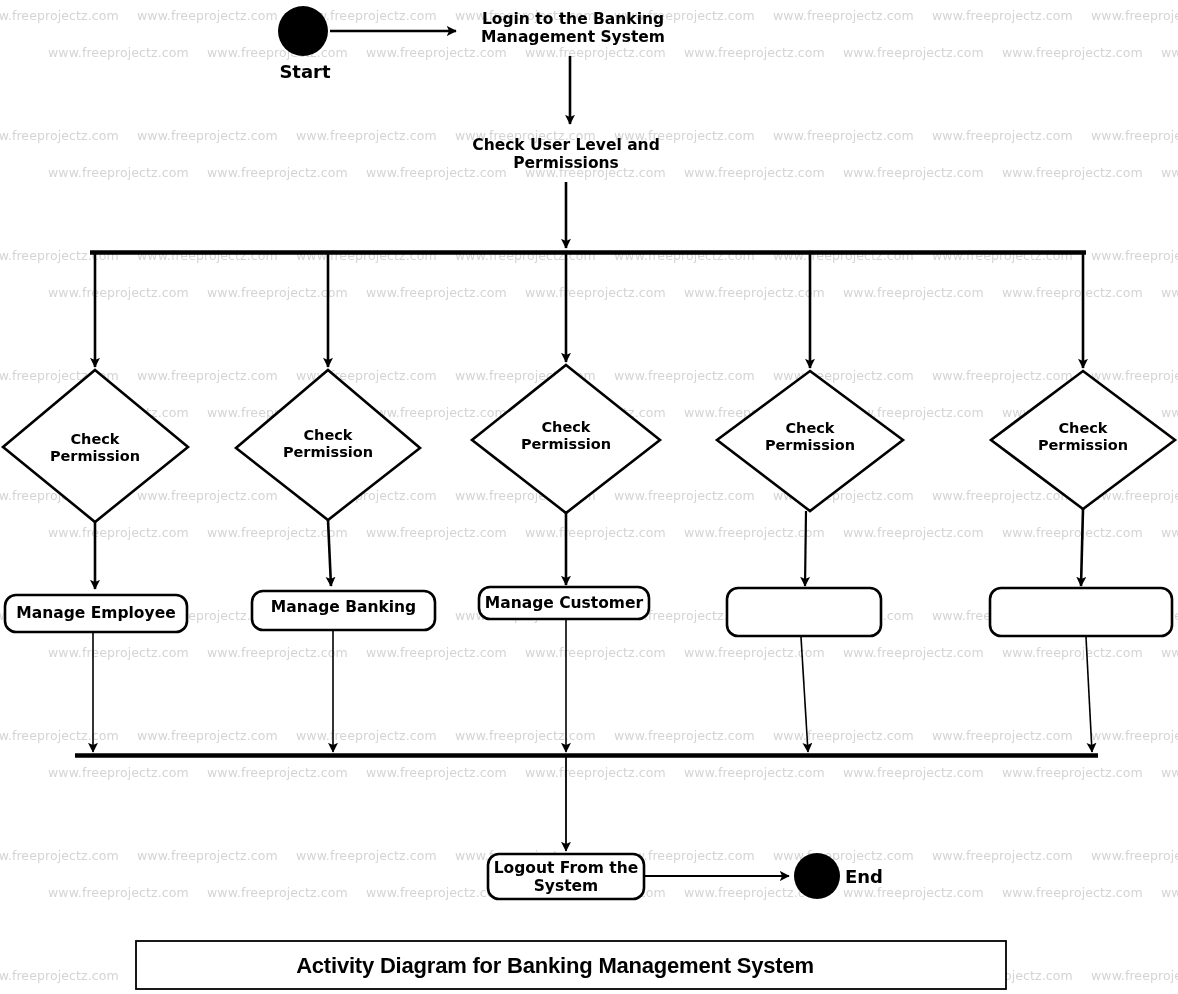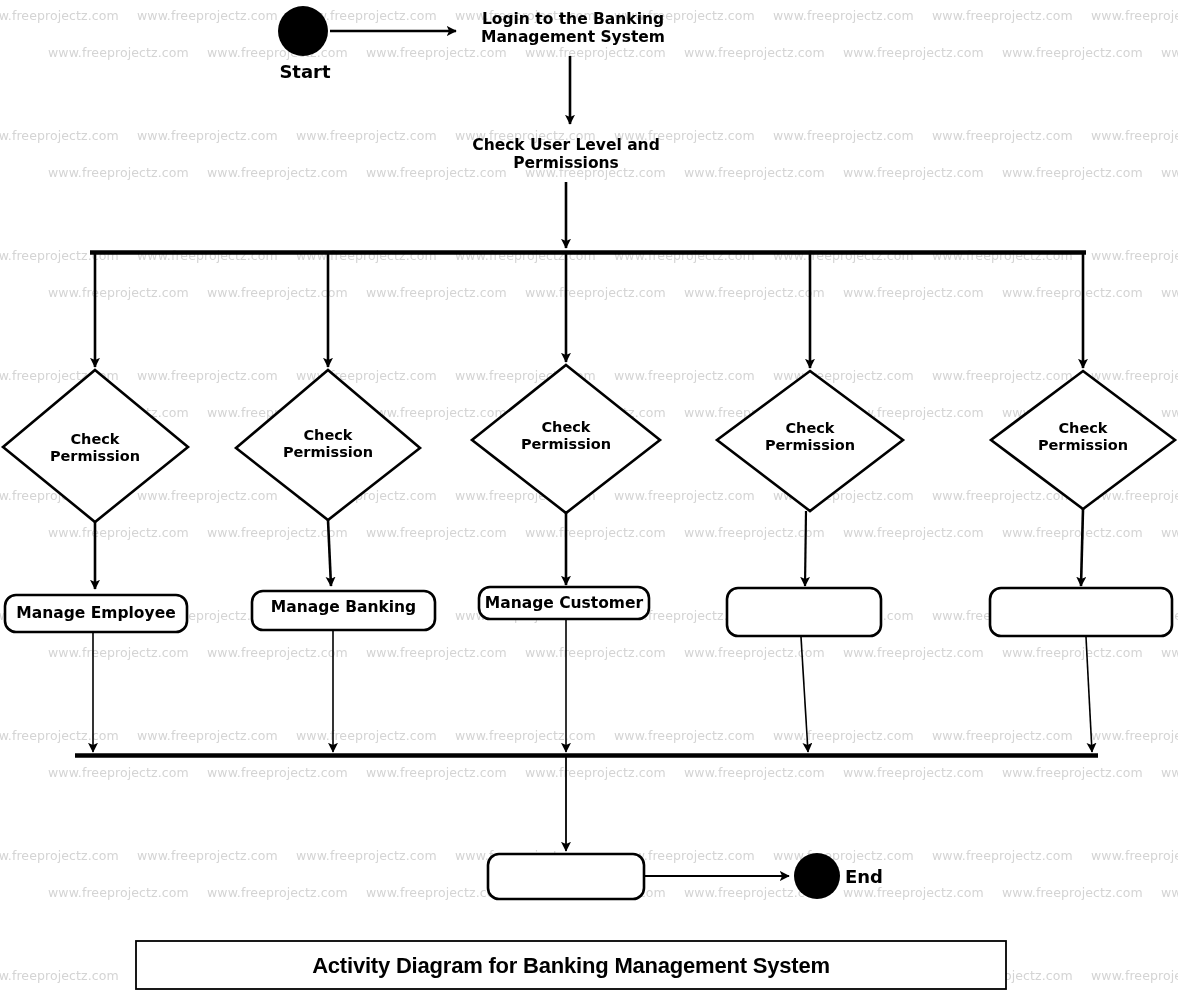--- a/index.html
+++ b/index.html
@@ -301,19 +301,21 @@
 Permission</div>
 
     <div class="node-label lbl-activity" style="left:5px; top:604px; width:182px;">Manage Employee</div>
 
     <div class="node-label lbl-activity" style="left:252px; top:598px; width:183px;">Manage Banking</div>
 
     <div class="node-label lbl-activity" style="left:479px; top:594px; width:170px;">Manage Customer</div>
 
 
 
+    <div class="node-label lbl-activity" style="left:488px; top:859px; width:156px;">Logout From the
+System</div>
 
     <div class="node-label lbl-terminal" style="left:845px; top:866px; width:60px; text-align:left;">End</div>
 
-    <div class="node-label lbl-title" style="left:136px; top:953px; width:870px;">Activity Diagram for Banking Management System</div>
+    <div class="node-label lbl-title" style="left:120px; top:953px; width:870px;">Activity Diagram for Banking Management System</div>
 
   </div>
 </div>
 
 </body></html>

